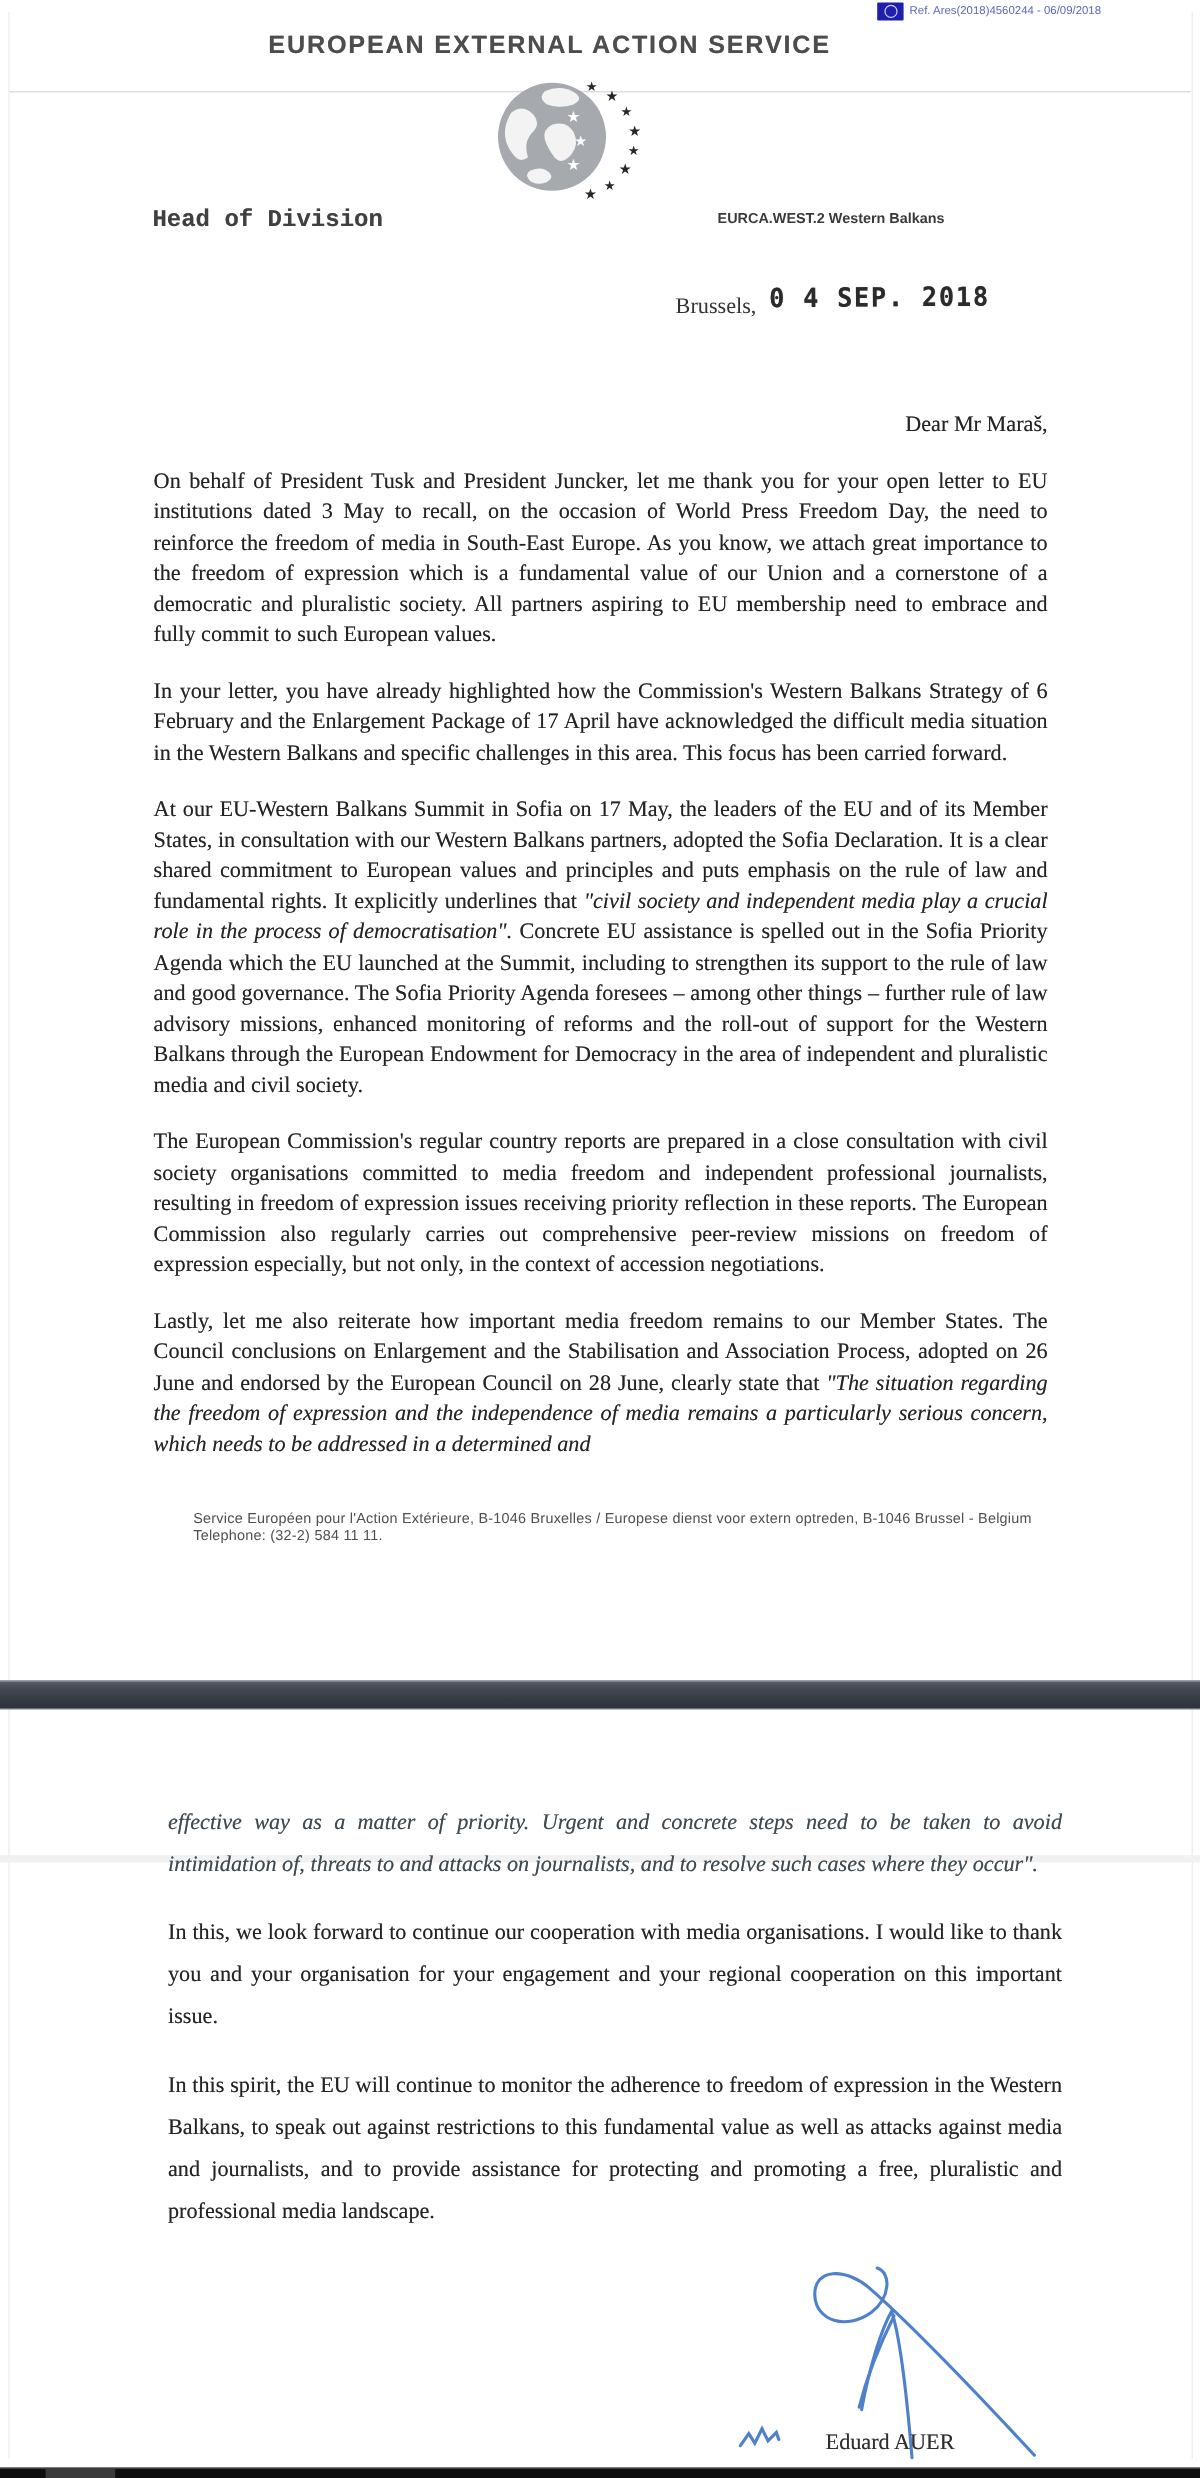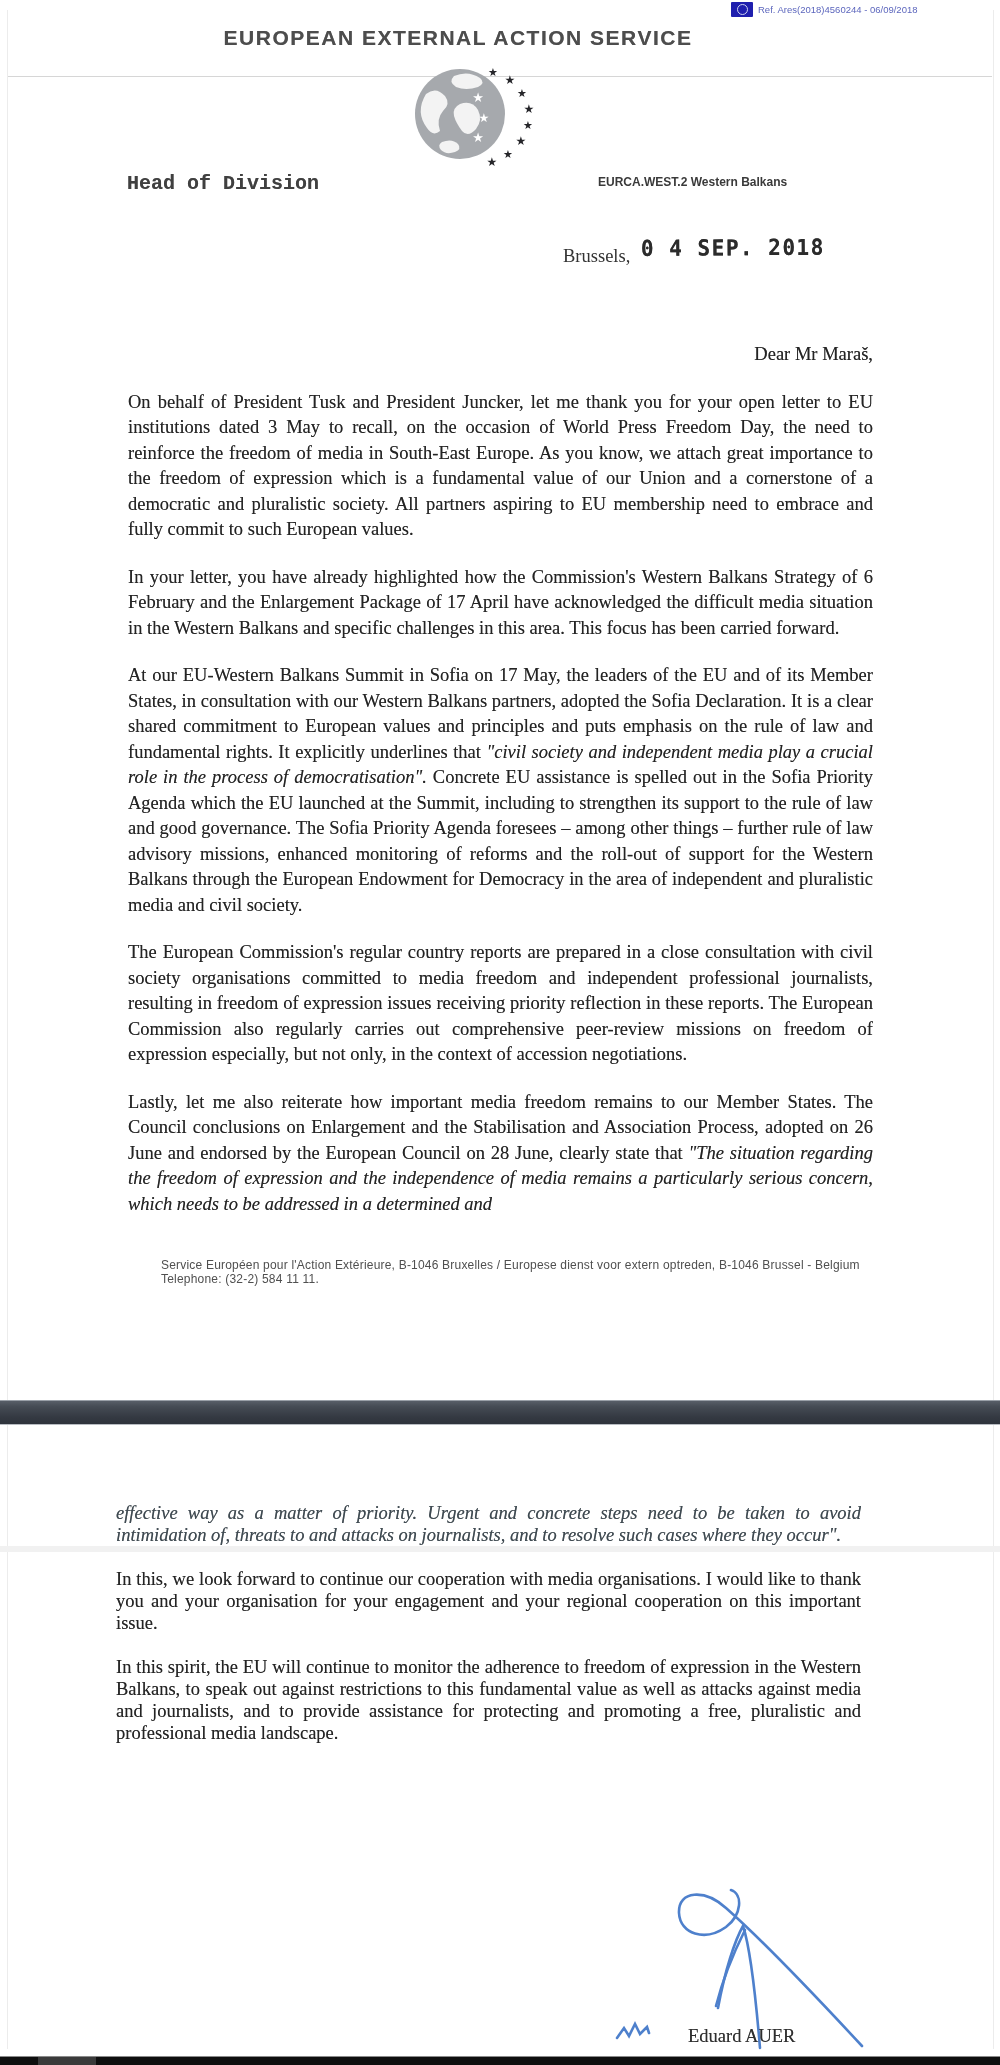--- a/index.html
+++ b/index.html
@@ -48,22 +48,22 @@
   .p1-footer{position:absolute;left:128px;top:1258px;width:790px;
     font-family:"Liberation Sans", sans-serif;font-size:12px;line-height:14px;color:#4f4f4f;
     letter-spacing:.2px;margin-left:33px;}
 
   
   .separator{position:absolute;left:0;right:0;top:1400px;height:23px;
     background:linear-gradient(#585e68 0%, #454b54 25%, #343942 70%, #2e333b 100%);
     border-top:1px solid #9aa0a8;border-bottom:1px solid #b8bcc2;}
 
   
-  .page2-col{position:absolute;left:116px;top:1502px;width:745px;
-    font-size:18.5px;line-height:22px;color:#242424;text-align:justify;
+  .page2-col{position:absolute;left:140px;top:1502px;width:745px;
+    font-size:18.5px;line-height:35px;color:#242424;text-align:justify;
     text-shadow:0 0 .45px rgba(45,45,45,.55);}
   .page2-col p{margin:0 0 22px 0;}
   .page2-italic{font-style:italic;color:#3e4a52;}
   .closing{text-align:left;}
 
   .signature-wrap{position:absolute;left:595px;top:1858px;width:300px;height:200px;}
   .signer-name{position:absolute;left:688px;top:2026px;font-size:18.5px;color:#2e2e2e;
     text-shadow:0 0 .45px rgba(45,45,45,.55);}
 
   

